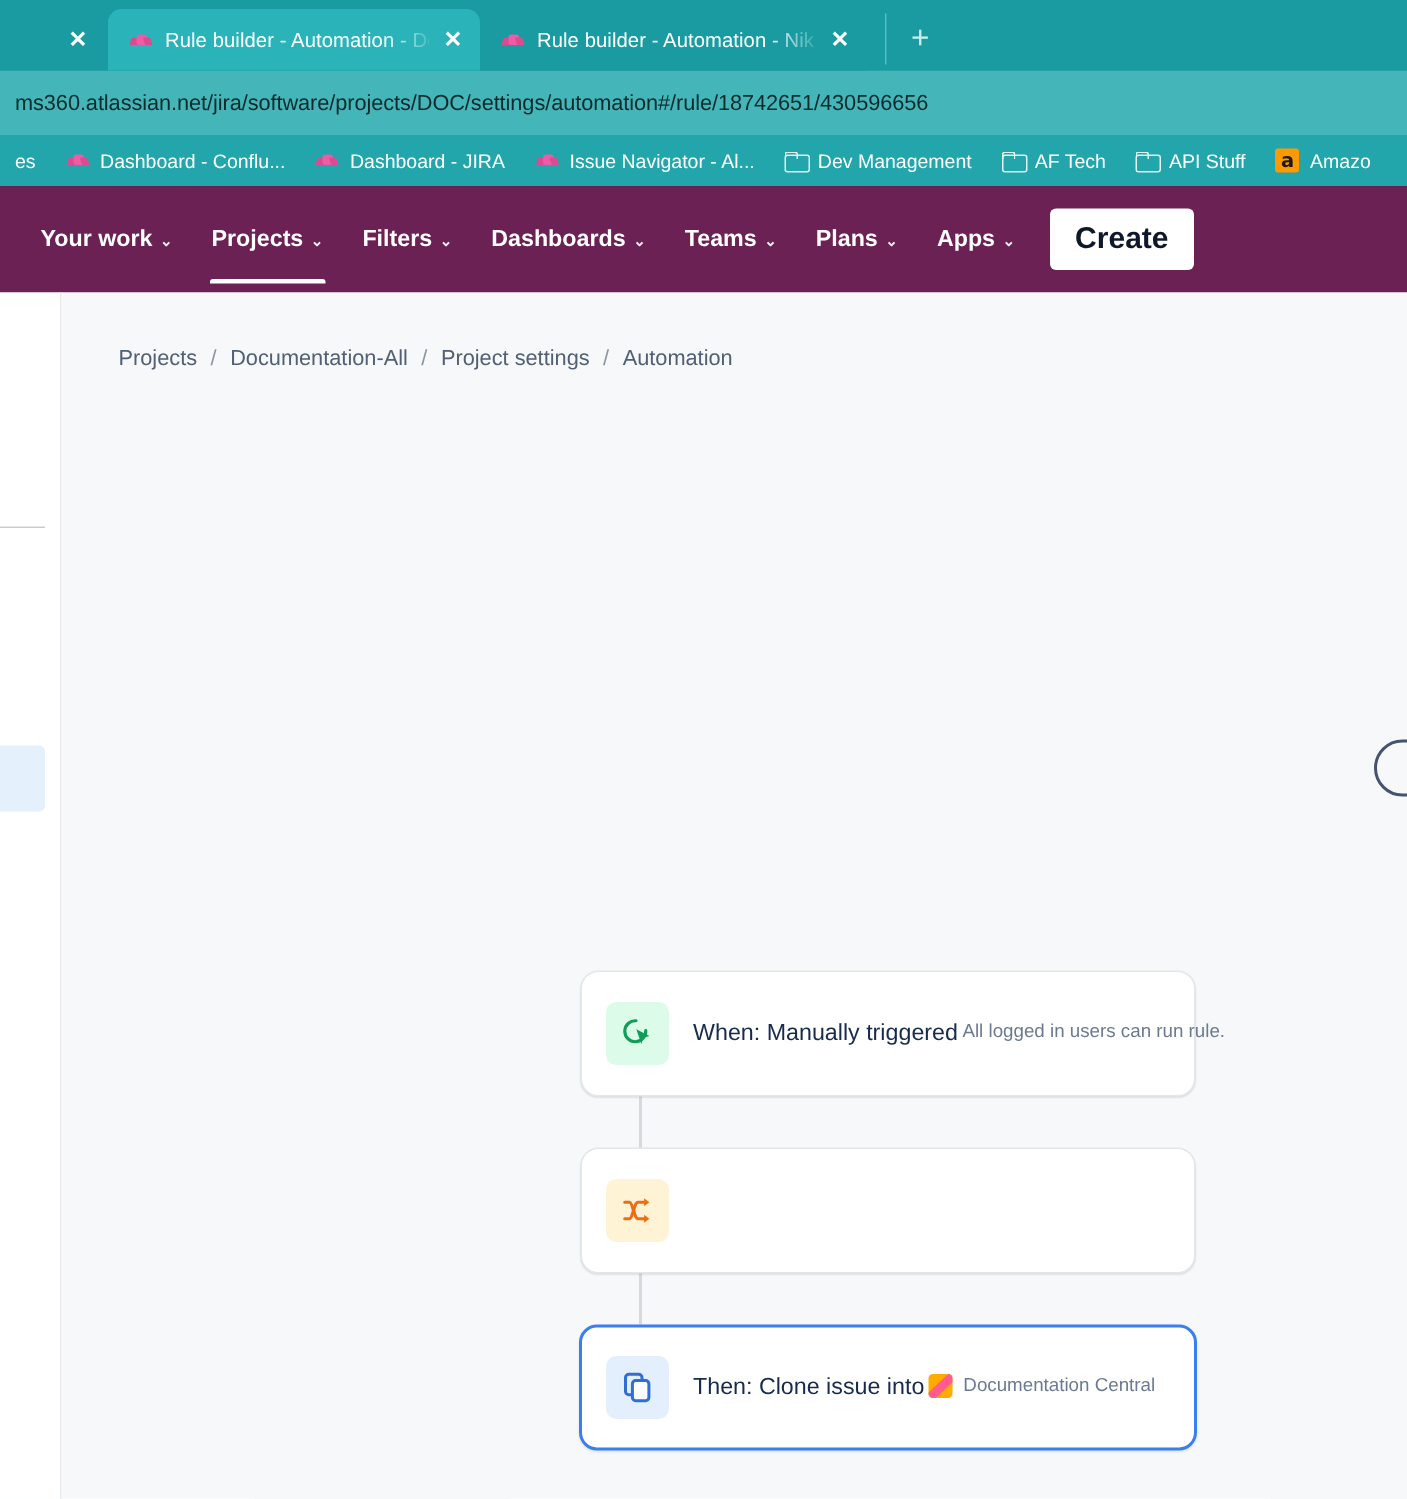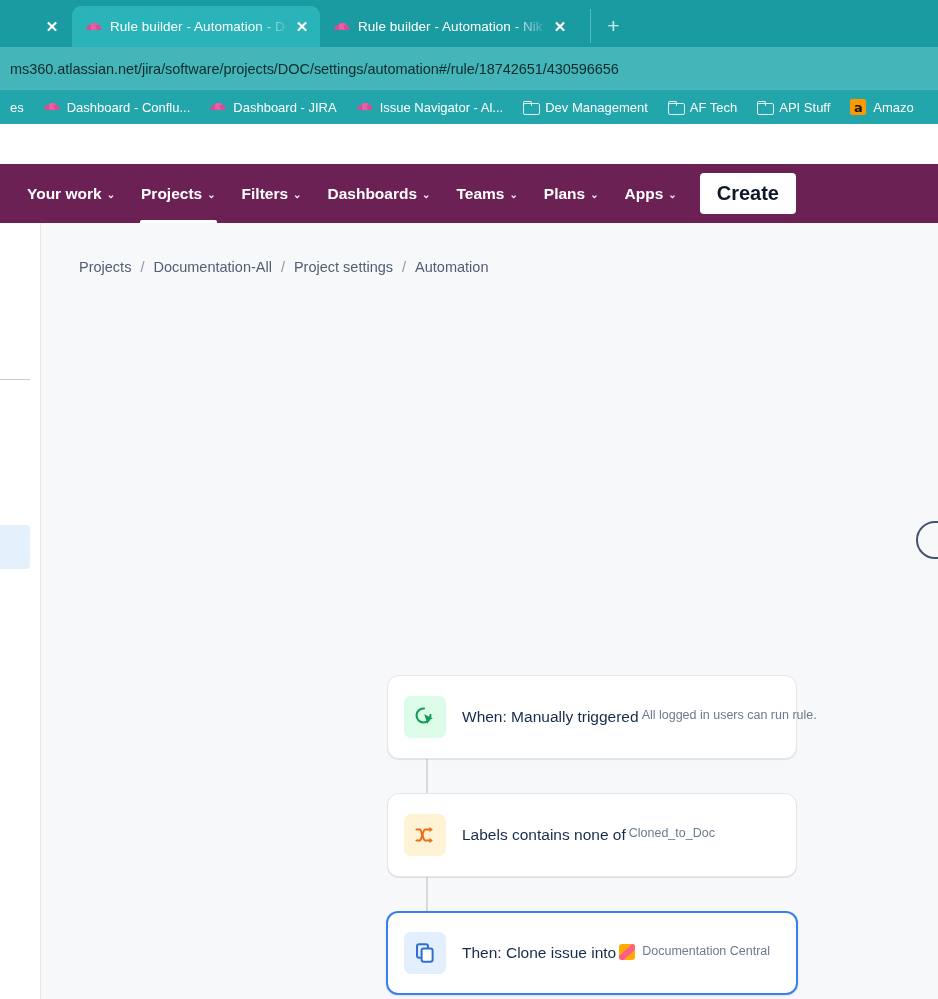--- a/index.html
+++ b/index.html
@@ -116,27 +116,26 @@
   }
   .bm-amazon {
     width: 16px; height: 16px; flex: 0 0 16px; background: #ff9900;
     border-radius: 2px; color: #1a1a1a; font-size: 13px; font-weight: 700;
     display: flex; align-items: center; justify-content: center; line-height: 1;
     font-family: "DejaVu Sans", sans-serif;
   }
 
   
   .jira-nav {
-    height: 59px;
+    height: 71px;
     background: #6b2153;
     display: flex; align-items: center;
     padding-left: 14px;
     gap: 0px;
     position: relative;
-    margin-top: 40px;
   }
   .nav-item {
     height: 59px;
     display: flex; align-items: center; gap: 5px;
     padding: 0 13px;
     color: #ffffff; font-size: 15.5px; font-weight: 600;
     position: relative;
     white-space: nowrap;
   }
   .nav-item .caret {
@@ -419,26 +418,20 @@
       </div>
 
       <div class="card" style="top:518px;">
         <div class="card-icon ic-yellow">
           <svg width="24" height="24" viewBox="0 0 24 24">
             <path d="M3.5 6.5 h3.2 c2.2 0 3.0 11 5.6 11 h5.2" fill="none" stroke="#ee6c12" stroke-width="2.1" stroke-linecap="round"></path>
             <path d="M3.5 17.5 h3.2 c2.2 0 3.0 -11 5.6 -11 h5.2" fill="none" stroke="#ee6c12" stroke-width="2.1" stroke-linecap="round"></path>
             <path d="M16.4 3.9 L19.9 6.5 L16.4 9.1 Z" fill="#ee6c12"></path>
             <path d="M16.4 14.9 L19.9 17.5 L16.4 20.1 Z" fill="#ee6c12"></path>
           </svg>
-        </div>
-        <div class="card-text">
-          <span class="card-title">Labels contains none of</span>
-          <span class="card-sub">
-            <span>Cloned_to_Doc</span>
-          </span>
         </div>
       </div>
 
       <div class="card selected" style="top:636px;">
         <div class="card-icon ic-blue">
           <svg width="24" height="24" viewBox="0 0 24 24">
             <rect x="4" y="3.2" width="11" height="13.6" rx="2.2" fill="none" stroke="#2f6fd0" stroke-width="2"></rect>
             <rect x="8.6" y="7.4" width="11" height="13.4" rx="2.2" fill="#ffffff" stroke="#2f6fd0" stroke-width="2"></rect>
           </svg>
         </div>

